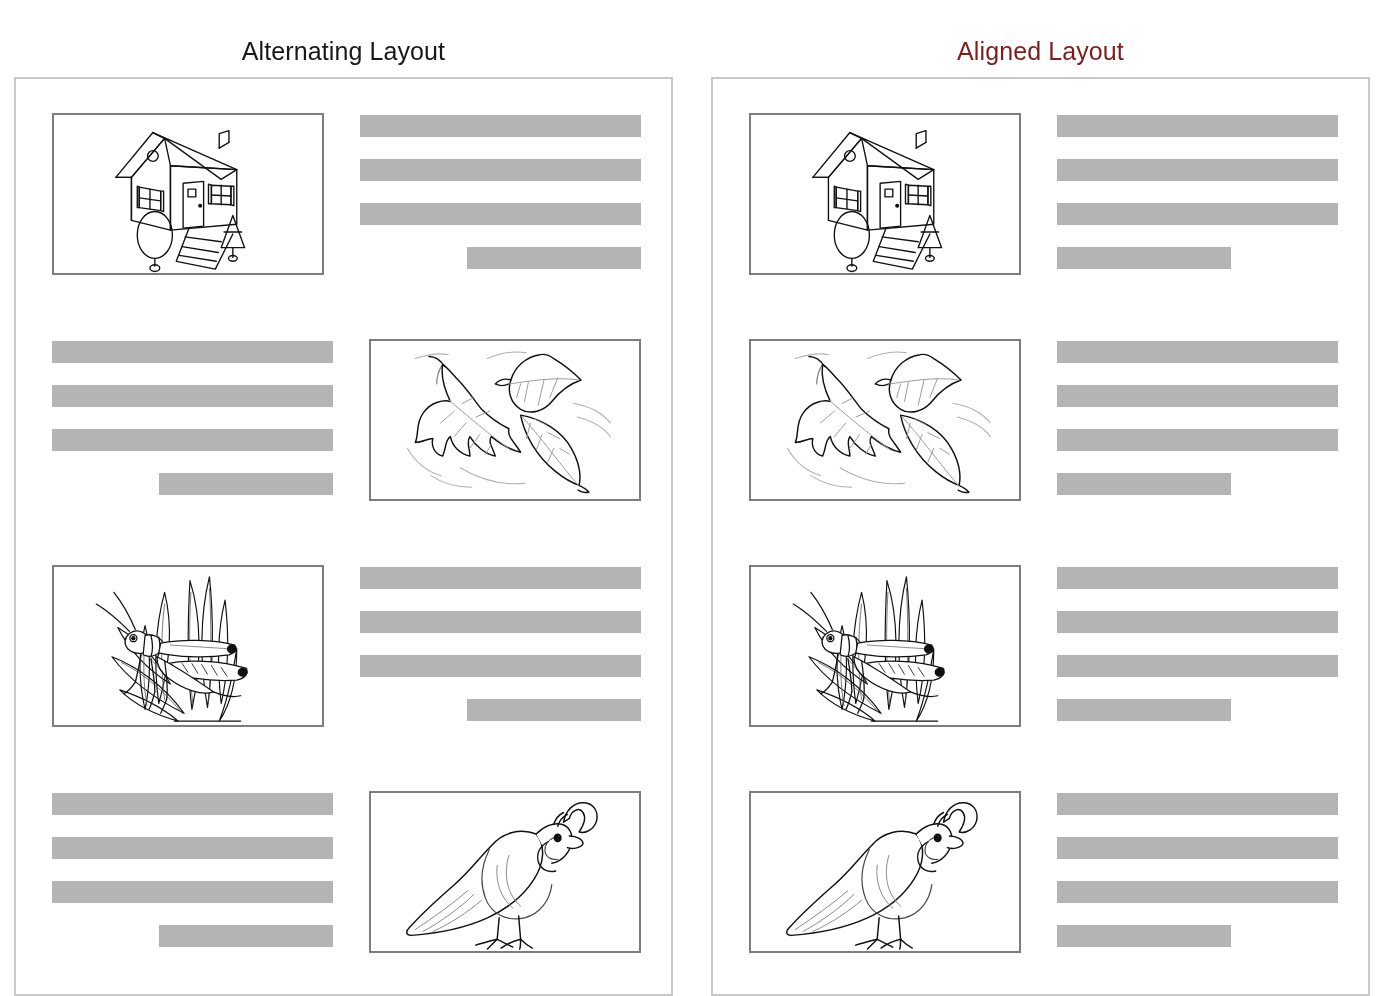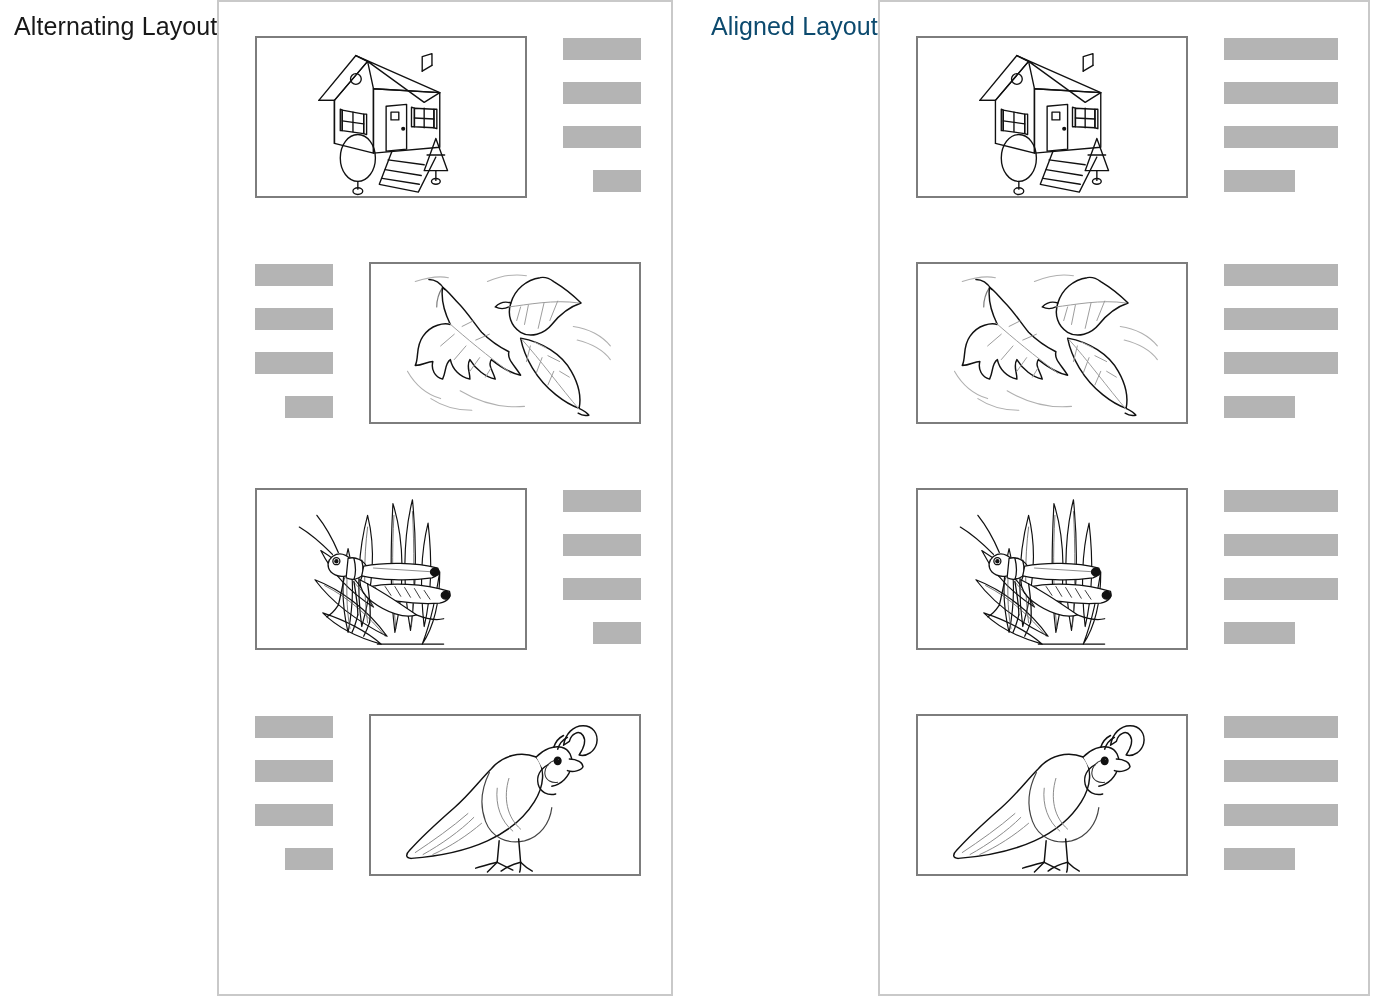--- a/index.html
+++ b/index.html
@@ -12,21 +12,23 @@
   .stage {
     position: relative;
     width: 1384px; height: 996px;
     display: flex;
     gap: 38px;
     padding: 0 14px;
   }
   .layout-column {
     flex: 1 1 0;
     display: flex;
+    flex-direction: column;
     min-width: 0;
+    margin-top: 25px;
   }
   .column-title {
     text-align: center;
     font-size: 25px;
     font-weight: 400;
     color: #181818;
     line-height: 52px;
     height: 52px;
     letter-spacing: 0.1px;
   }
@@ -355,21 +357,21 @@
           <div class="bar" style="background: rgb(180, 180, 180);"></div>
           <div class="bar" style="background: rgb(180, 180, 180);"></div>
           <div class="bar short" style="background: rgb(180, 180, 180); width: 62%;"></div>
         </div>
       </div>
 
     </div>
   </div>
 
   <div class="layout-column">
-    <div class="column-title" style="color: #0c4a6e;">Aligned Layout</div>
+    <div class="column-title" style="color: #7f1d1d;">Aligned Layout</div>
 
     <div class="panel" style="border-color: rgb(201, 201, 201);">
 
       <div class="row">
         <div class="figure" style="border-color: rgb(125, 125, 125);">
           <svg viewBox="0 0 272 162" xmlns="http://www.w3.org/2000/svg">
             <g fill="none" stroke="#111" stroke-width="1.4" stroke-linejoin="round" stroke-linecap="round">
               <path d="M168 34 L168 19 L178 16 L178 28"></path>
               <path d="M168 34 L178 28"></path>
               <path d="M100 18 L62 64 L78 64 L112 24 Z"></path>

